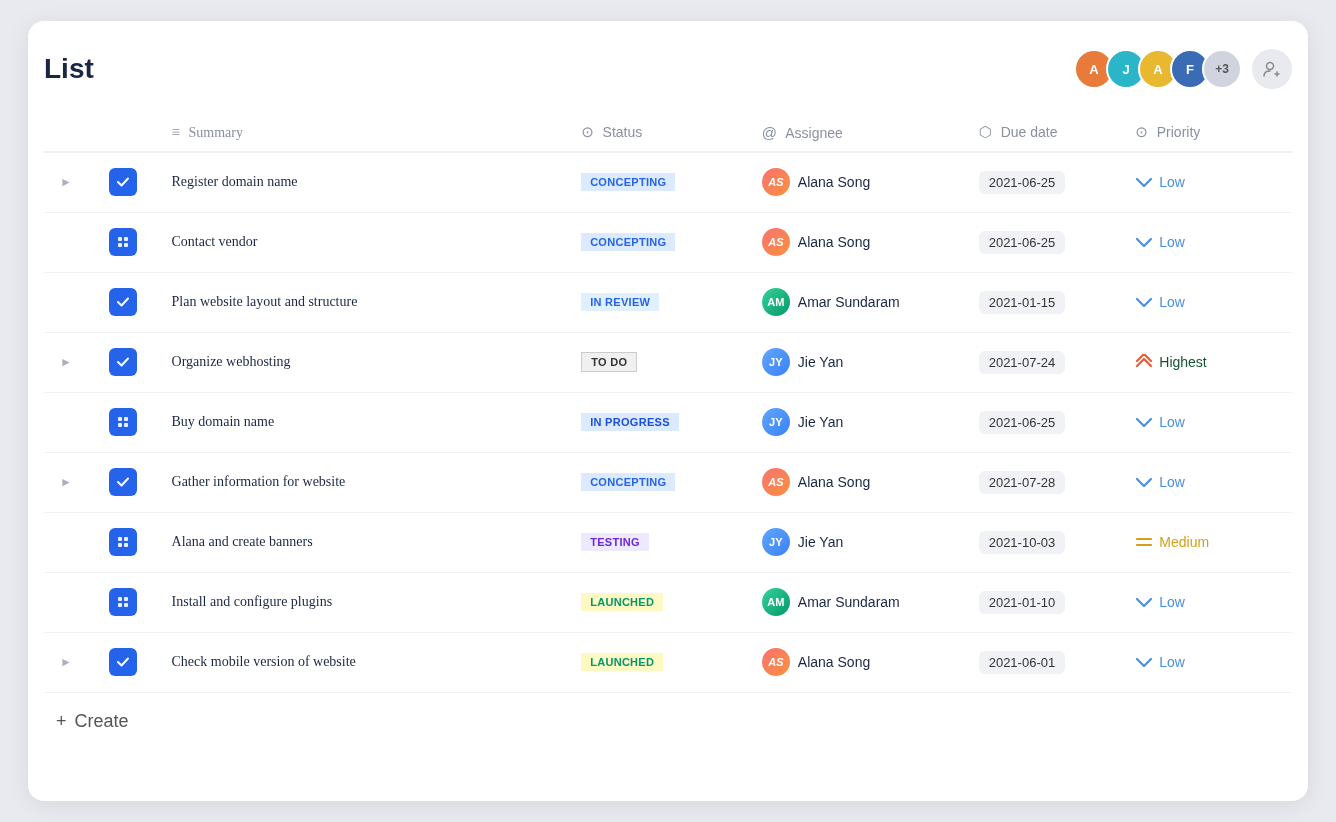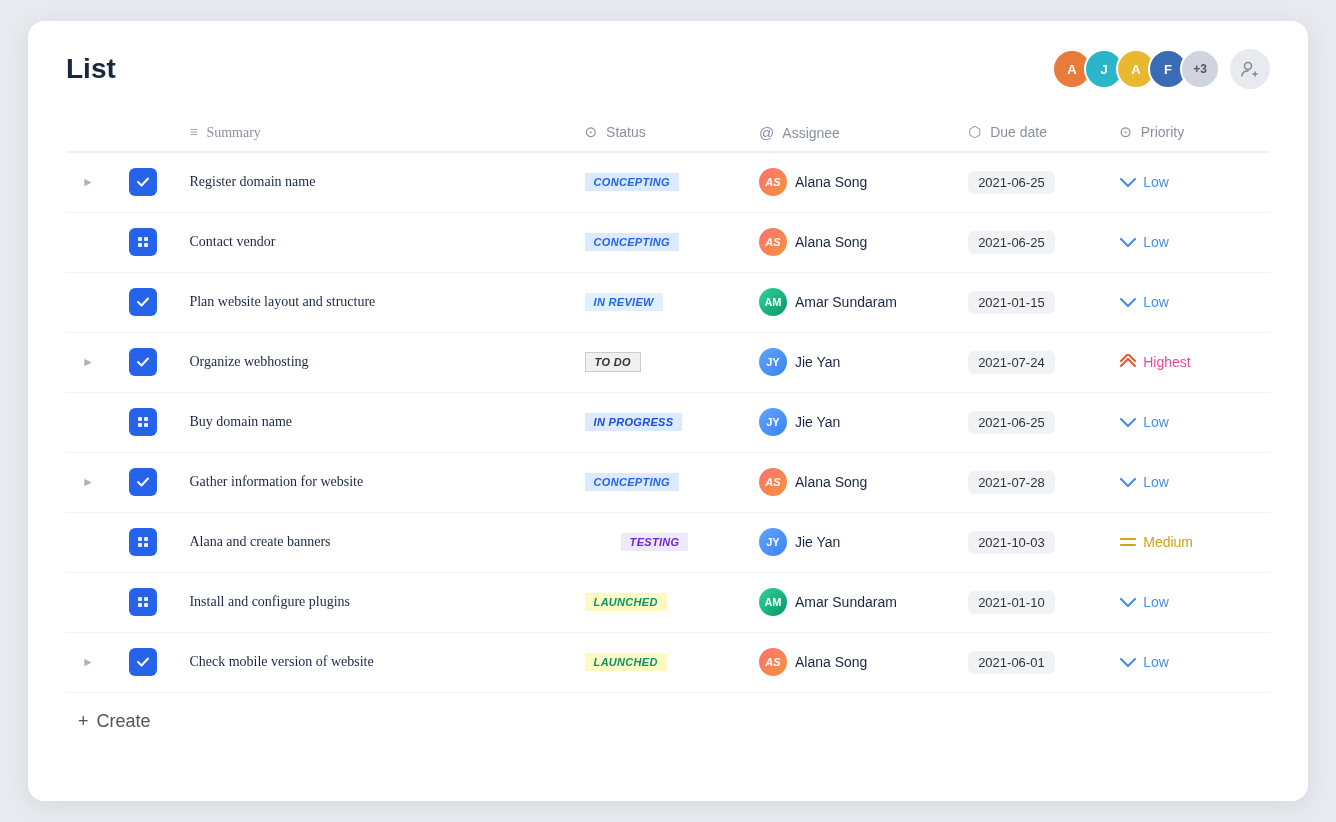--- a/index.html
+++ b/index.html
@@ -10,21 +10,21 @@
       align-items: center;
       justify-content: center;
       min-height: 100vh;
       padding: 20px;
     }
     .card {
       background: #fff;
       border-radius: 16px;
       width: 1280px;
       min-height: 780px;
-      padding: 28px 38px 24px;
+      padding: 28px 16px 24px;
       box-shadow: 0 4px 24px rgba(0,0,0,0.08);
     }
     .header {
       display: flex;
       align-items: center;
       justify-content: space-between;
       margin-bottom: 24px;
     }
     .header-title {
       font-size: 28px;
@@ -136,27 +136,26 @@
       color: #fff;
       font-size: 13px;
     }
     .badge {
       display: inline-block;
       padding: 3px 9px;
       border-radius: 0;
       font-size: 11px;
       font-weight: 700;
       letter-spacing: 0.3px;
-      font-style: italic;
     }
     .badge-concepting { background: #dbeafe; color: #2563eb; }
     .badge-inreview { background: #e0f0ff; color: #2563eb; }
     .badge-todo { background: #f0f0f0; color: #333; border: 1px solid #ccc; }
     .badge-inprogress { background: #dbeafe; color: #1d4ed8; }
-    .badge-testing { background: #ede9fe; color: #6d28d9; margin-left: 36px; }
+    .badge-testing { background: #ede9fe; color: #6d28d9; }
     .badge-launched { background: #fef9c3; color: #059669; }
     .assignee-cell {
       display: flex;
       align-items: center;
       gap: 8px;
     }
     .assignee-avatar {
       width: 28px;
       height: 28px;
       border-radius: 50%;
@@ -179,21 +178,21 @@
       padding: 4px 10px;
       font-size: 13px;
       color: #333;
     }
     .priority-cell {
       display: flex;
       align-items: center;
       gap: 6px;
     }
     .priority-low { color: #4a90e2; }
-    .priority-highest { color: #ec4899; }
+    .priority-highest { color: #14532d; }
     .priority-medium { color: #d4a017; }
     .create-row {
       display: flex;
       align-items: center;
       gap: 8px;
       padding: 18px 12px 4px;
       color: #555;
       font-size: 15px;
       cursor: pointer;
     }

